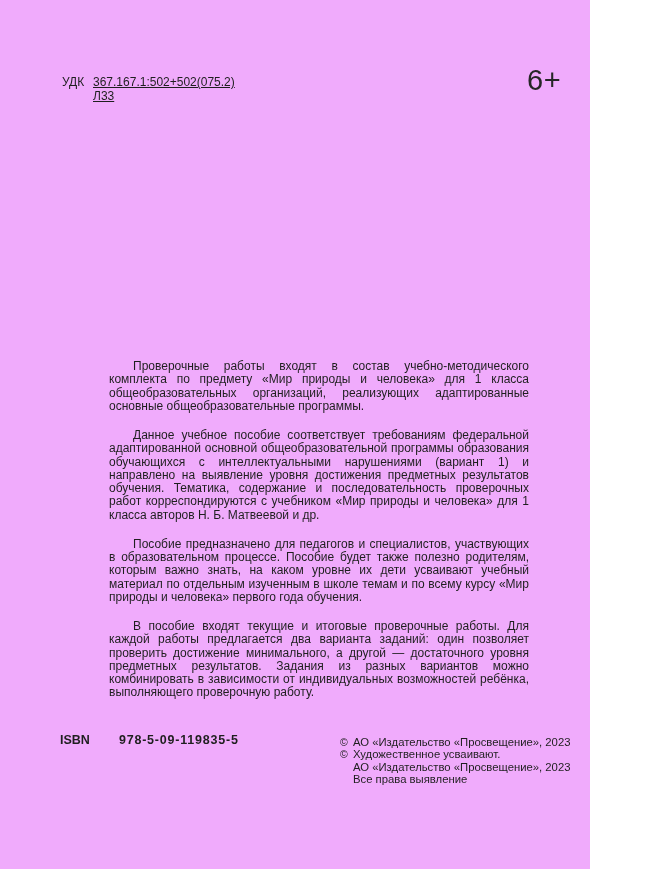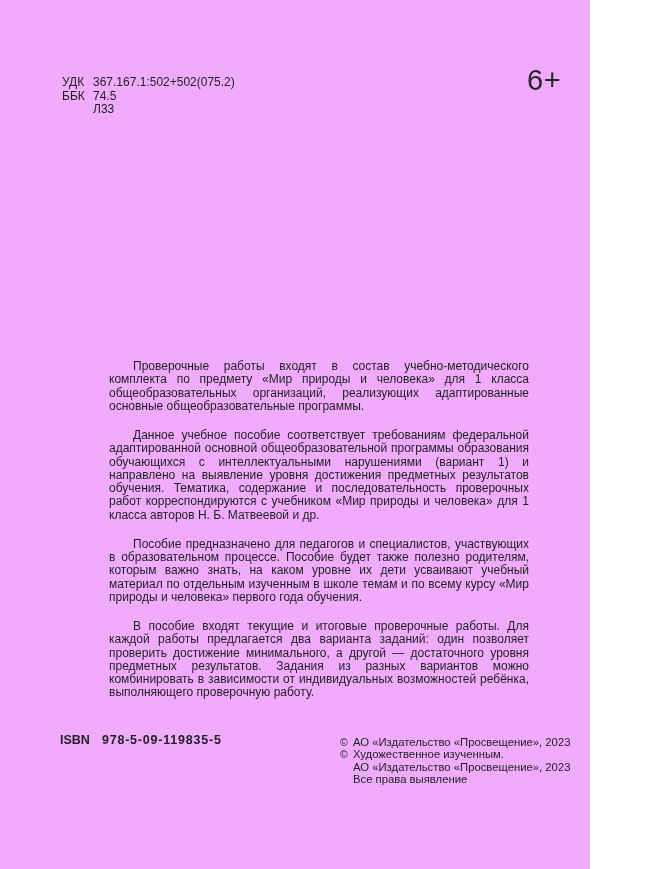--- a/index.html
+++ b/index.html
@@ -32,20 +32,21 @@
   }
   .code-row {
     display: flex;
   }
   .code-label {
     width: 31px;
     flex: 0 0 31px;
   }
   .code-value {
     white-space: nowrap;
+    text-decoration: underline;
   }
 
   
   .age-badge {
     position: absolute;
     left: 527px;
     top: 64px;
     font-size: 29px;
     font-weight: 400;
     letter-spacing: 0.5px;
@@ -71,21 +72,21 @@
   
   .isbn {
     position: absolute;
     left: 60px;
     top: 733px;
     font-size: 12.5px;
     font-weight: 700;
     white-space: nowrap;
   }
   .isbn-value {
-    margin-left: 12px;
+    margin-left: 29px;
     letter-spacing: 0.8px;
   }
 
   
   .copyright {
     position: absolute;
     left: 340px;
     top: 736px;
     font-size: 11.3px;
     line-height: 12.3px;
@@ -106,24 +107,20 @@
 <body>
 
 <div class="page">
 
   <div class="codes-block">
     <div class="code-row">
       <span class="code-label">УДК</span>
       <span class="code-value">367.167.1:502+502(075.2)</span>
     </div>
     <div class="code-row">
-      <span class="code-label">ББК</span>
-      <span class="code-value">74.5</span>
-    </div>
-    <div class="code-row">
       <span class="code-label"></span>
       <span class="code-value">Л33</span>
     </div>
   </div>
 
   <div class="age-badge">6+</div>
 
   <div class="annotation">
     <p>Проверочные работы входят в состав учебно-методического комплекта по предмету «Мир природы и человека» для 1 класса общеобразовательных организаций, реализующих адаптированные основные общеобразовательные программы.</p>
     <p>Данное учебное пособие соответствует требованиям федеральной адаптированной основной общеобразовательной программы образования обучающихся с интеллектуальными нарушениями (вариант 1) и направлено на выявление уровня достижения предметных результатов обучения. Тематика, содержание и последовательность проверочных работ корреспондируются с учебником «Мир природы и человека» для 1 класса авторов Н. Б. Матвеевой и др.</p>
@@ -135,21 +132,21 @@
     <span class="isbn-label">ISBN</span><span class="isbn-value">978-5-09-119835-5</span>
   </div>
 
   <div class="copyright">
     <div class="c-row">
       <span class="c-sym">©</span>
       <span class="c-text">АО «Издательство «Просвещение», 2023</span>
     </div>
     <div class="c-row">
       <span class="c-sym">©</span>
-      <span class="c-text">Художественное изученным.</span>
+      <span class="c-text">Художественное усваивают.</span>
     </div>
     <div class="c-row">
       <span class="c-sym"></span>
       <span class="c-text">АО «Издательство «Просвещение», 2023</span>
     </div>
     <div class="c-row">
       <span class="c-sym"></span>
       <span class="c-text">Все права выявление</span>
     </div>
   </div>

